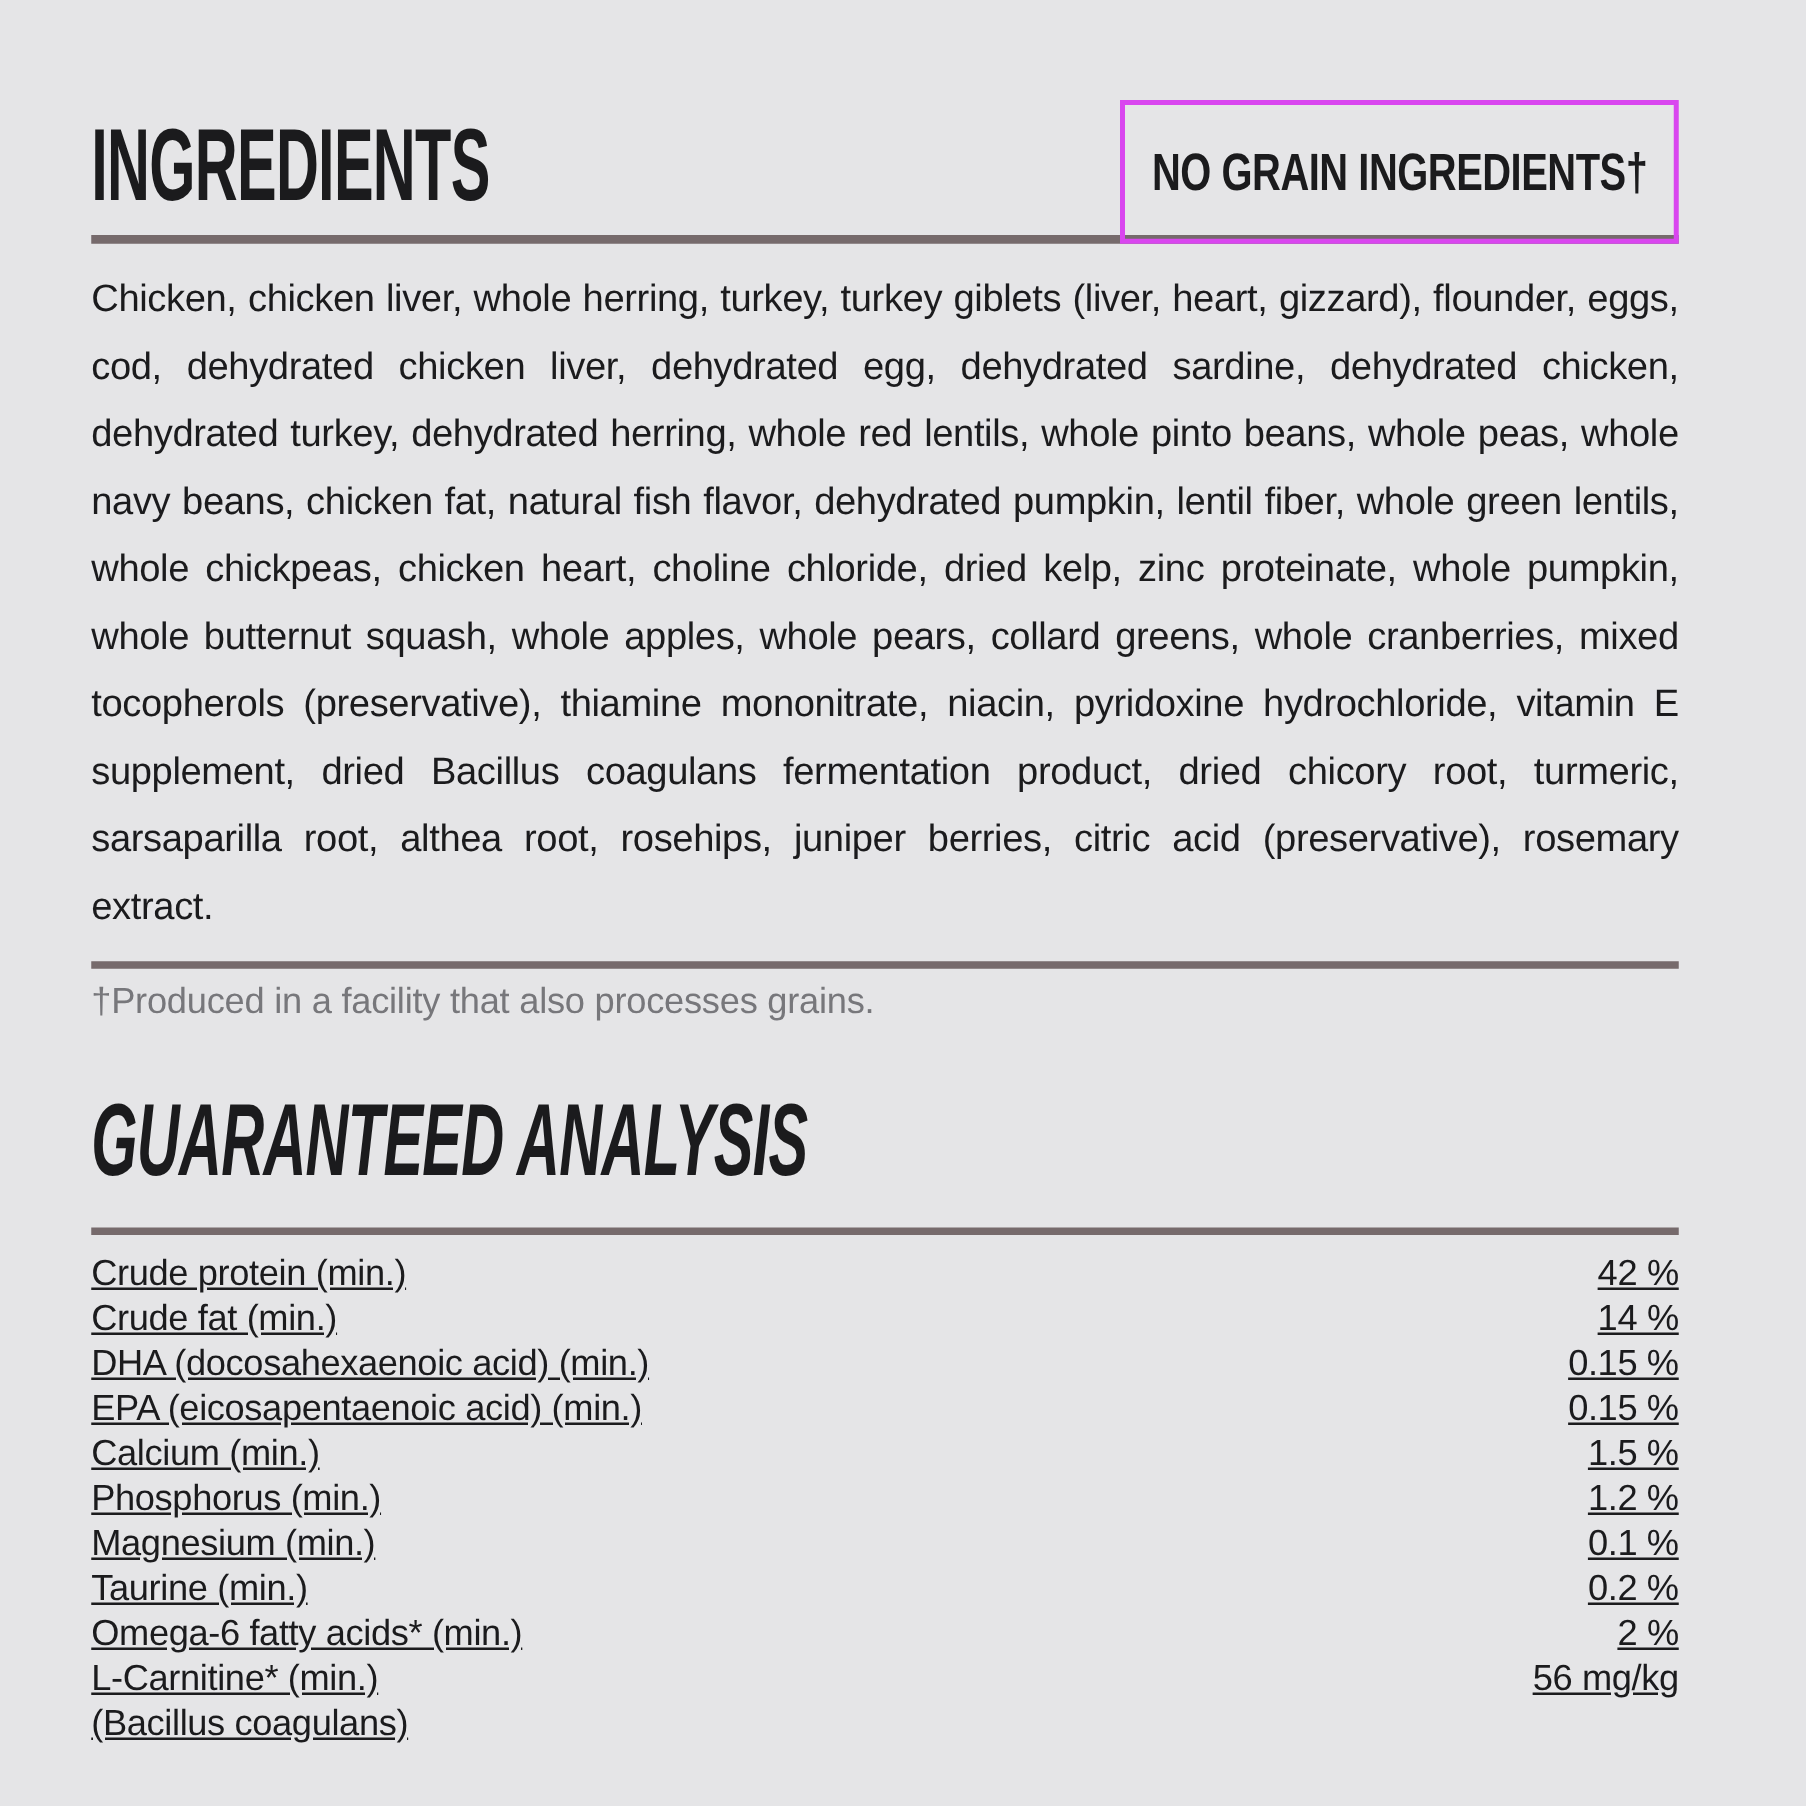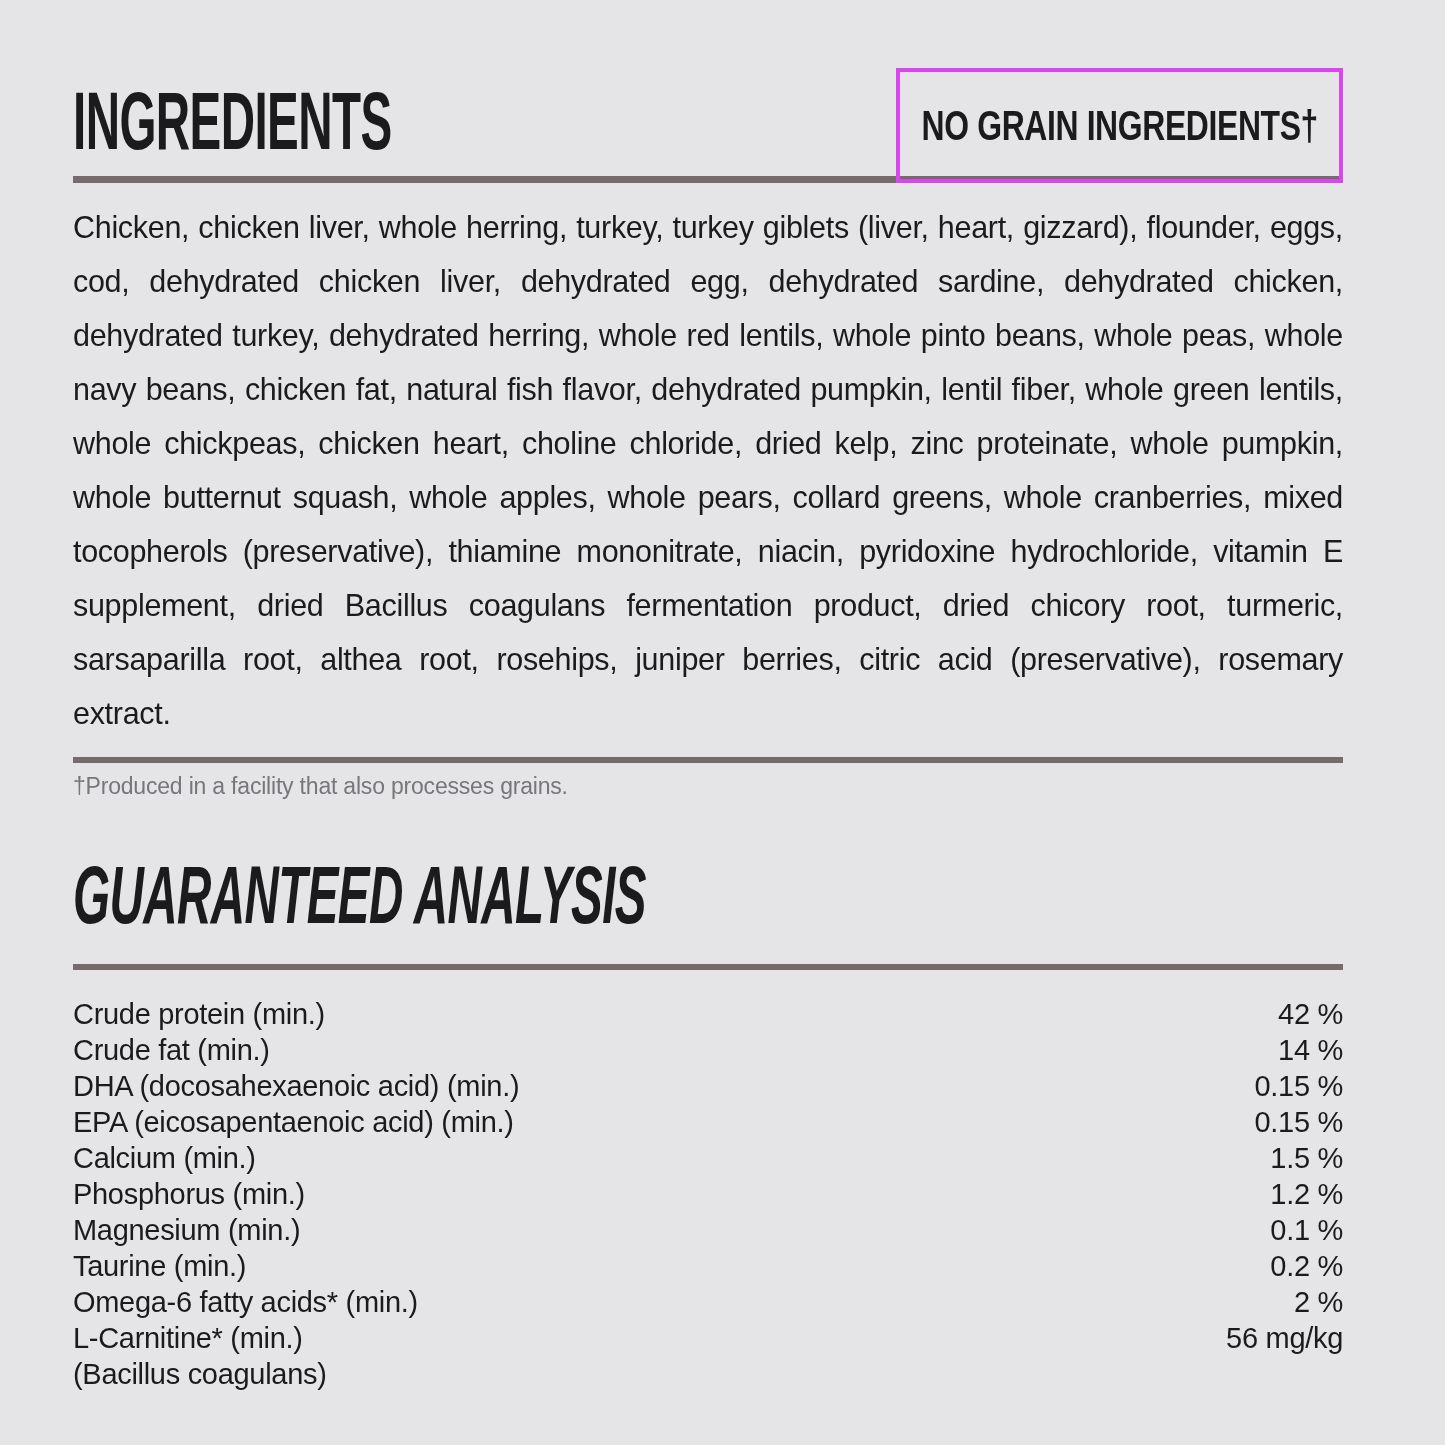--- a/index.html
+++ b/index.html
@@ -8,21 +8,21 @@
     background: #e5e5e7;
     font-family: "Liberation Sans", sans-serif;
     color: #1b1b1d;
   }
   .page {
     position: relative;
     width: 1416px;
     height: 1445px;
     background: #e5e5e7;
     box-sizing: border-box;
-    padding: 0 73px;
+    padding: 12px 73px;
     overflow: hidden;
   }
   
   .ing-header {
     position: relative;
     height: 118px;
     margin-top: 58px;
   }
   .big-heading {
     margin: 0;
@@ -75,42 +75,43 @@
     line-height: 54px;
     letter-spacing: -0.3px;
     text-align: justify;
   }
   .footnote-rule {
     height: 6px;
     margin-top: 17px;
   }
   .footnote {
     margin: 10px 0 0 0;
-    font-size: 23px;
+    font-size: 29px;
     color: #77777b;
     letter-spacing: -0.2px;
   }
   
   .ga-header {
     position: relative;
     height: 90px;
     margin-top: 46px;
     font-style: italic;
   }
   .ga-header .big-heading {
     position: absolute;
     left: 0;
     bottom: 0;
   }
   .ga-rule {
     height: 6px;
     margin-top: 28px;
   }
   .analysis-table {
-    margin-top: 26px;
+    margin-top: 13px;
+    text-decoration: underline;
   }
   .analysis-row {
     display: flex;
     justify-content: space-between;
     align-items: baseline;
     font-size: 29px;
     line-height: 36px;
     letter-spacing: -0.3px;
   }
   .analysis-label { text-align: left; }

